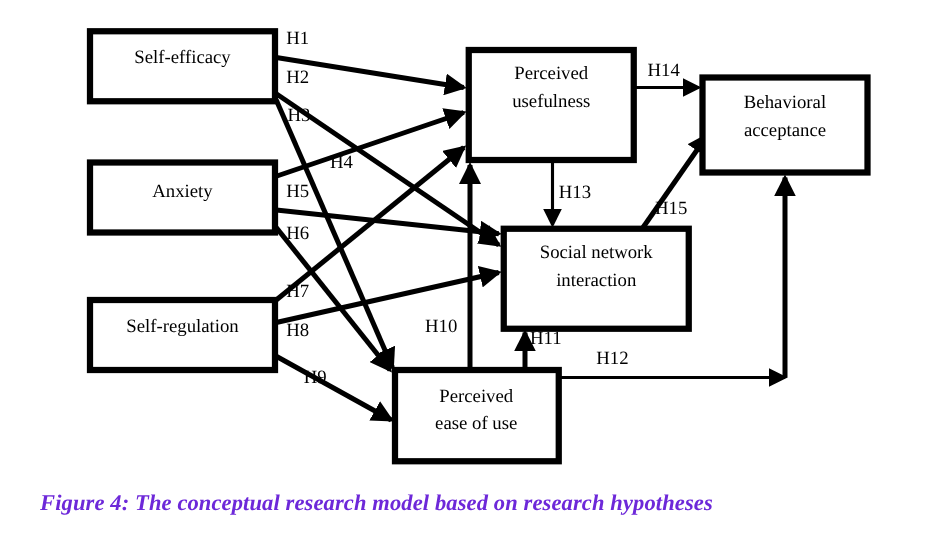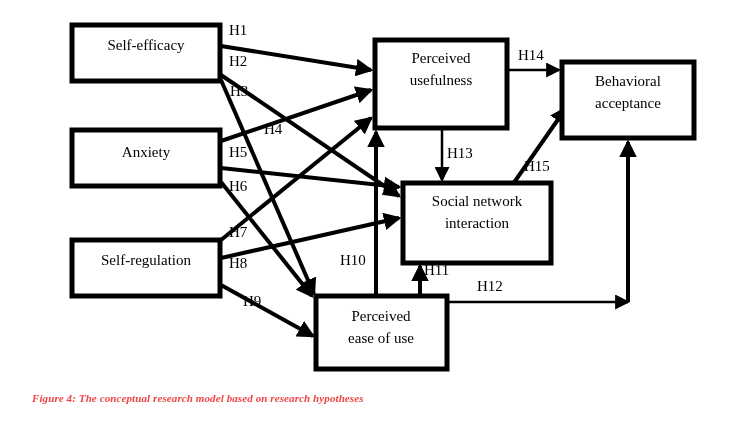--- a/index.html
+++ b/index.html
@@ -55,24 +55,24 @@
     fill: #000000;
     text-anchor: start;
     dominant-baseline: middle;
   }
   .caption {
     position: absolute;
     left: 32px;
     top: 392px;
     width: 700px;
     font-family: "Liberation Serif", "DejaVu Serif", serif;
-    font-size: 11px;
+    font-size: 18px;
     font-style: italic;
     font-weight: bold;
-    color: #ef4444;
+    color: #6d28d9;
     letter-spacing: 0.1px;
     white-space: nowrap;
   }
 </style>
 </head>
 <body>
 
 <div id="page">
 
   <svg id="diagram" viewBox="0 0 756 400">

